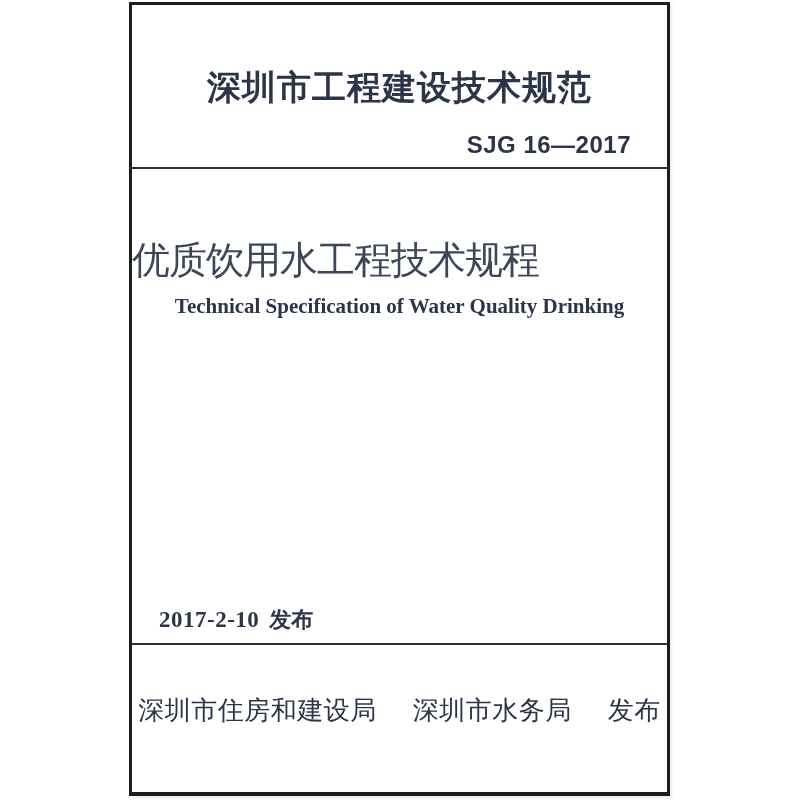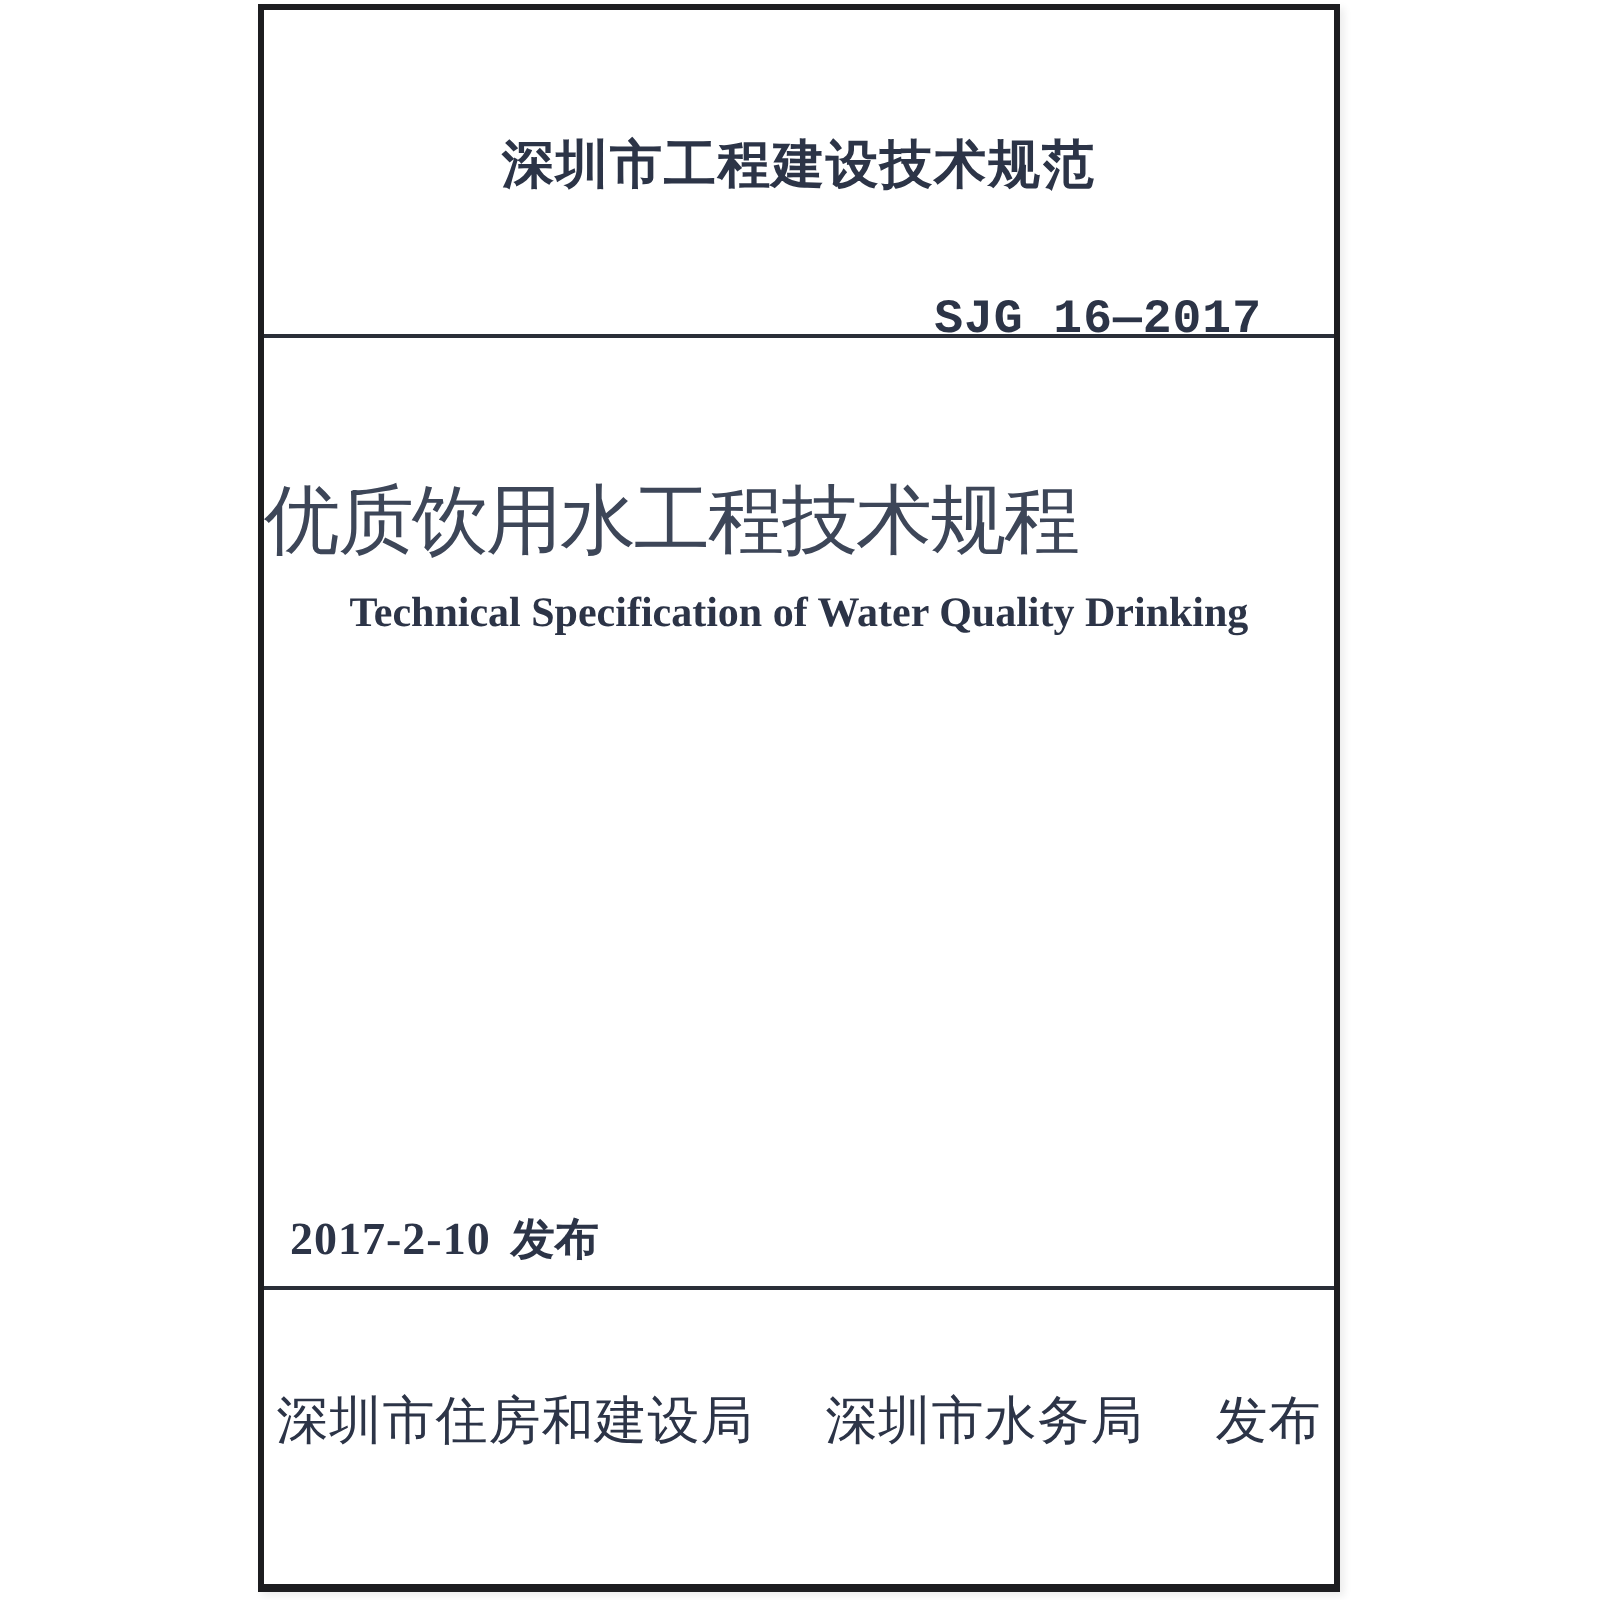--- a/index.html
+++ b/index.html
@@ -19,32 +19,31 @@
     border:3px solid var(--frame);
     border-bottom-width:4px;
     background:var(--paper);
     box-shadow:2px 2px 4px rgba(0,0,0,0.08);
   }
   .series-label{
     position:absolute;top:60px;left:0;width:100%;
     text-align:center;
     font-family:"Liberation Sans",sans-serif;
     font-weight:600;
-    font-size:26px;
+    font-size:34px;
     color:var(--ink);
     letter-spacing:1px;
   }
   .standard-number{
     position:absolute;top:126px;right:36px;
-    font-family:Liberation Mono, monospace;
+    font-family:Liberation Sans, sans-serif;
     font-weight:bold;
     font-size:24px;
     color:var(--ink);
     letter-spacing:0.5px;
-    margin-top:16px;
   }
   .rule{
     position:absolute;left:0;right:0;height:2px;
     background:#2a2e38;
   }
   .rule-top{top:162px;}
   .rule-bottom{top:638px;}
   .main-title{
     position:absolute;top:230px;left:0;width:100%;
     font-family:Liberation Mono, monospace;
@@ -61,21 +60,21 @@
     font-weight:bold;
     font-size:21px;
     line-height:26px;
     color:var(--ink);
   }
   .dates-row{
     position:absolute;top:600px;left:13px;right:38px;
     display:flex;justify-content:space-between;align-items:baseline;
     color:var(--ink);
   }
-  .date-item{white-space:nowrap;}
+  .date-item{white-space:nowrap;margin-left:14px;}
   .date-num{
     font-family:"Liberation Serif",serif;
     font-weight:bold;
     font-size:23px;
     letter-spacing:0.5px;
   }
   .date-label{
     font-family:"Liberation Sans",sans-serif;
     font-weight:600;
     font-size:22px;

